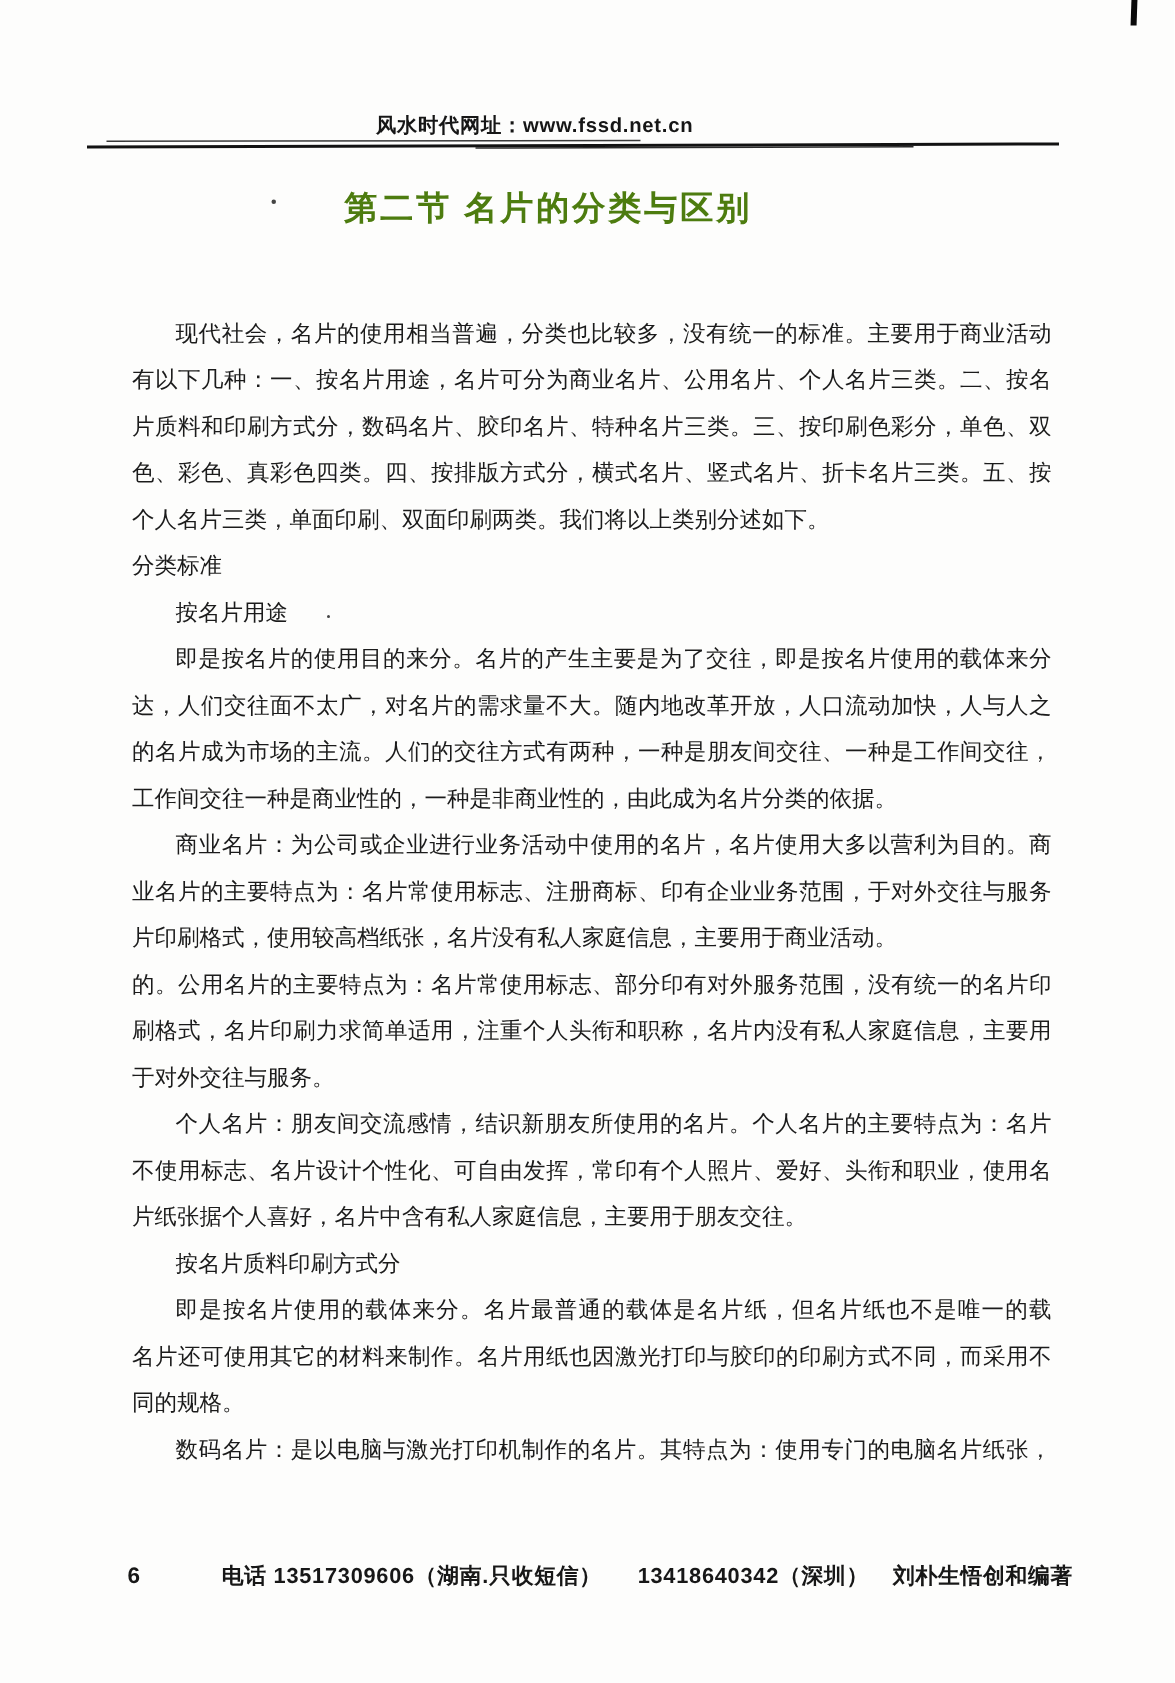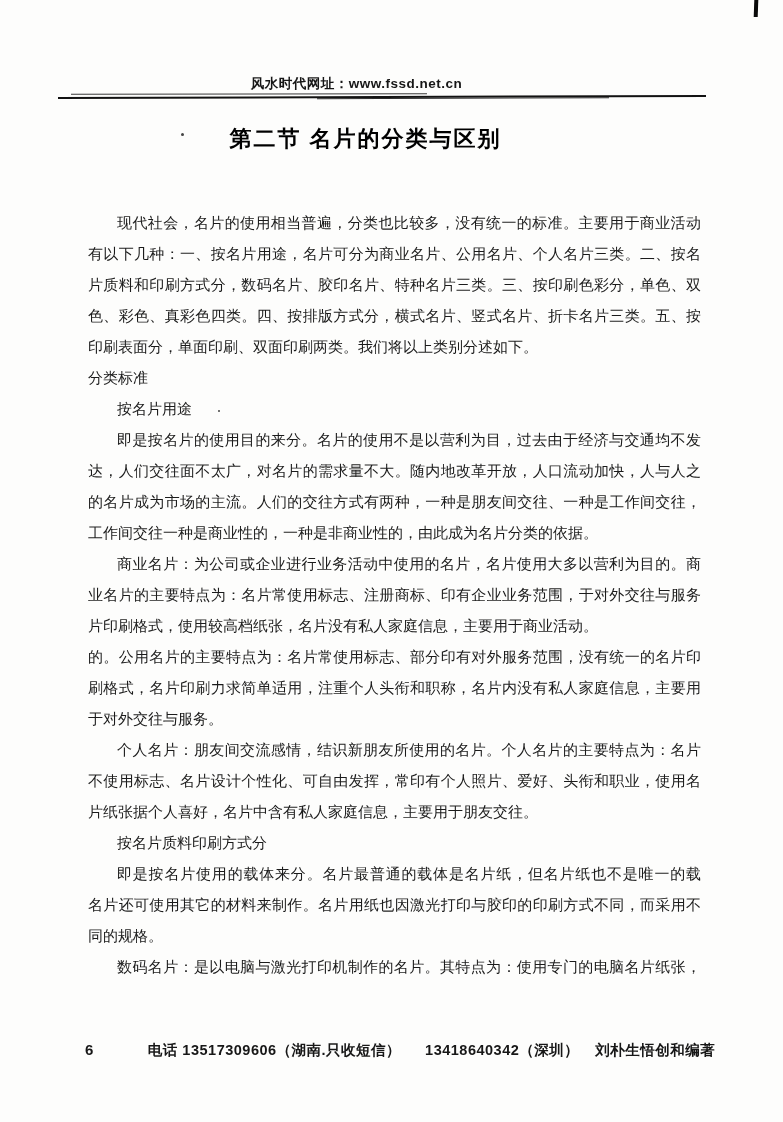--- a/index.html
+++ b/index.html
@@ -80,21 +80,21 @@
   
   .page-title {
     position: absolute;
     top: 124px;
     left: 0;
     width: 731px;
     text-align: center;
     font-size: 22px;
     font-weight: bold;
     letter-spacing: 2px;
-    color: #000000;
+    color: #4d7c0f;
     margin: 0;
   }
   
   .body-text {
     position: absolute;
     top: 207px;
     left: 88px;
     width: 613px;
     font-size: 15px;
     line-height: 31px;
@@ -148,24 +148,24 @@
 
   <div class="header-rule"></div>
 
   <h1 class="page-title">第二节 名片的分类与区别</h1>
 
   <div class="body-text">
       <div class="body-line justify indent">现代社会，名片的使用相当普遍，分类也比较多，没有统一的标准。主要用于商业活动</div>
       <div class="body-line justify">有以下几种：一、按名片用途，名片可分为商业名片、公用名片、个人名片三类。二、按名</div>
       <div class="body-line justify">片质料和印刷方式分，数码名片、胶印名片、特种名片三类。三、按印刷色彩分，单色、双</div>
       <div class="body-line justify">色、彩色、真彩色四类。四、按排版方式分，横式名片、竖式名片、折卡名片三类。五、按</div>
-      <div class="body-line">印刷表面分，单面印刷、双面印刷两类。我们将以上类别分述如下。</div>
+      <div class="body-line">个人名片三类，单面印刷、双面印刷两类。我们将以上类别分述如下。</div>
       <div class="body-line">分类标准</div>
       <div class="body-line indent">按名片用途</div>
-      <div class="body-line justify indent">即是按名片的使用目的来分。名片的使用不是以营利为目，过去由于经济与交通均不发</div>
+      <div class="body-line justify indent">即是按名片的使用目的来分。名片的产生主要是为了交往，即是按名片使用的载体来分</div>
       <div class="body-line justify">达，人们交往面不太广，对名片的需求量不大。随内地改革开放，人口流动加快，人与人之</div>
       <div class="body-line justify">的名片成为市场的主流。人们的交往方式有两种，一种是朋友间交往、一种是工作间交往，</div>
       <div class="body-line">工作间交往一种是商业性的，一种是非商业性的，由此成为名片分类的依据。</div>
       <div class="body-line justify indent">商业名片：为公司或企业进行业务活动中使用的名片，名片使用大多以营利为目的。商</div>
       <div class="body-line justify">业名片的主要特点为：名片常使用标志、注册商标、印有企业业务范围，于对外交往与服务</div>
       <div class="body-line">片印刷格式，使用较高档纸张，名片没有私人家庭信息，主要用于商业活动。</div>
       <div class="body-line justify">的。公用名片的主要特点为：名片常使用标志、部分印有对外服务范围，没有统一的名片印</div>
       <div class="body-line justify">刷格式，名片印刷力求简单适用，注重个人头衔和职称，名片内没有私人家庭信息，主要用</div>
       <div class="body-line">于对外交往与服务。</div>
       <div class="body-line justify indent">个人名片：朋友间交流感情，结识新朋友所使用的名片。个人名片的主要特点为：名片</div>

